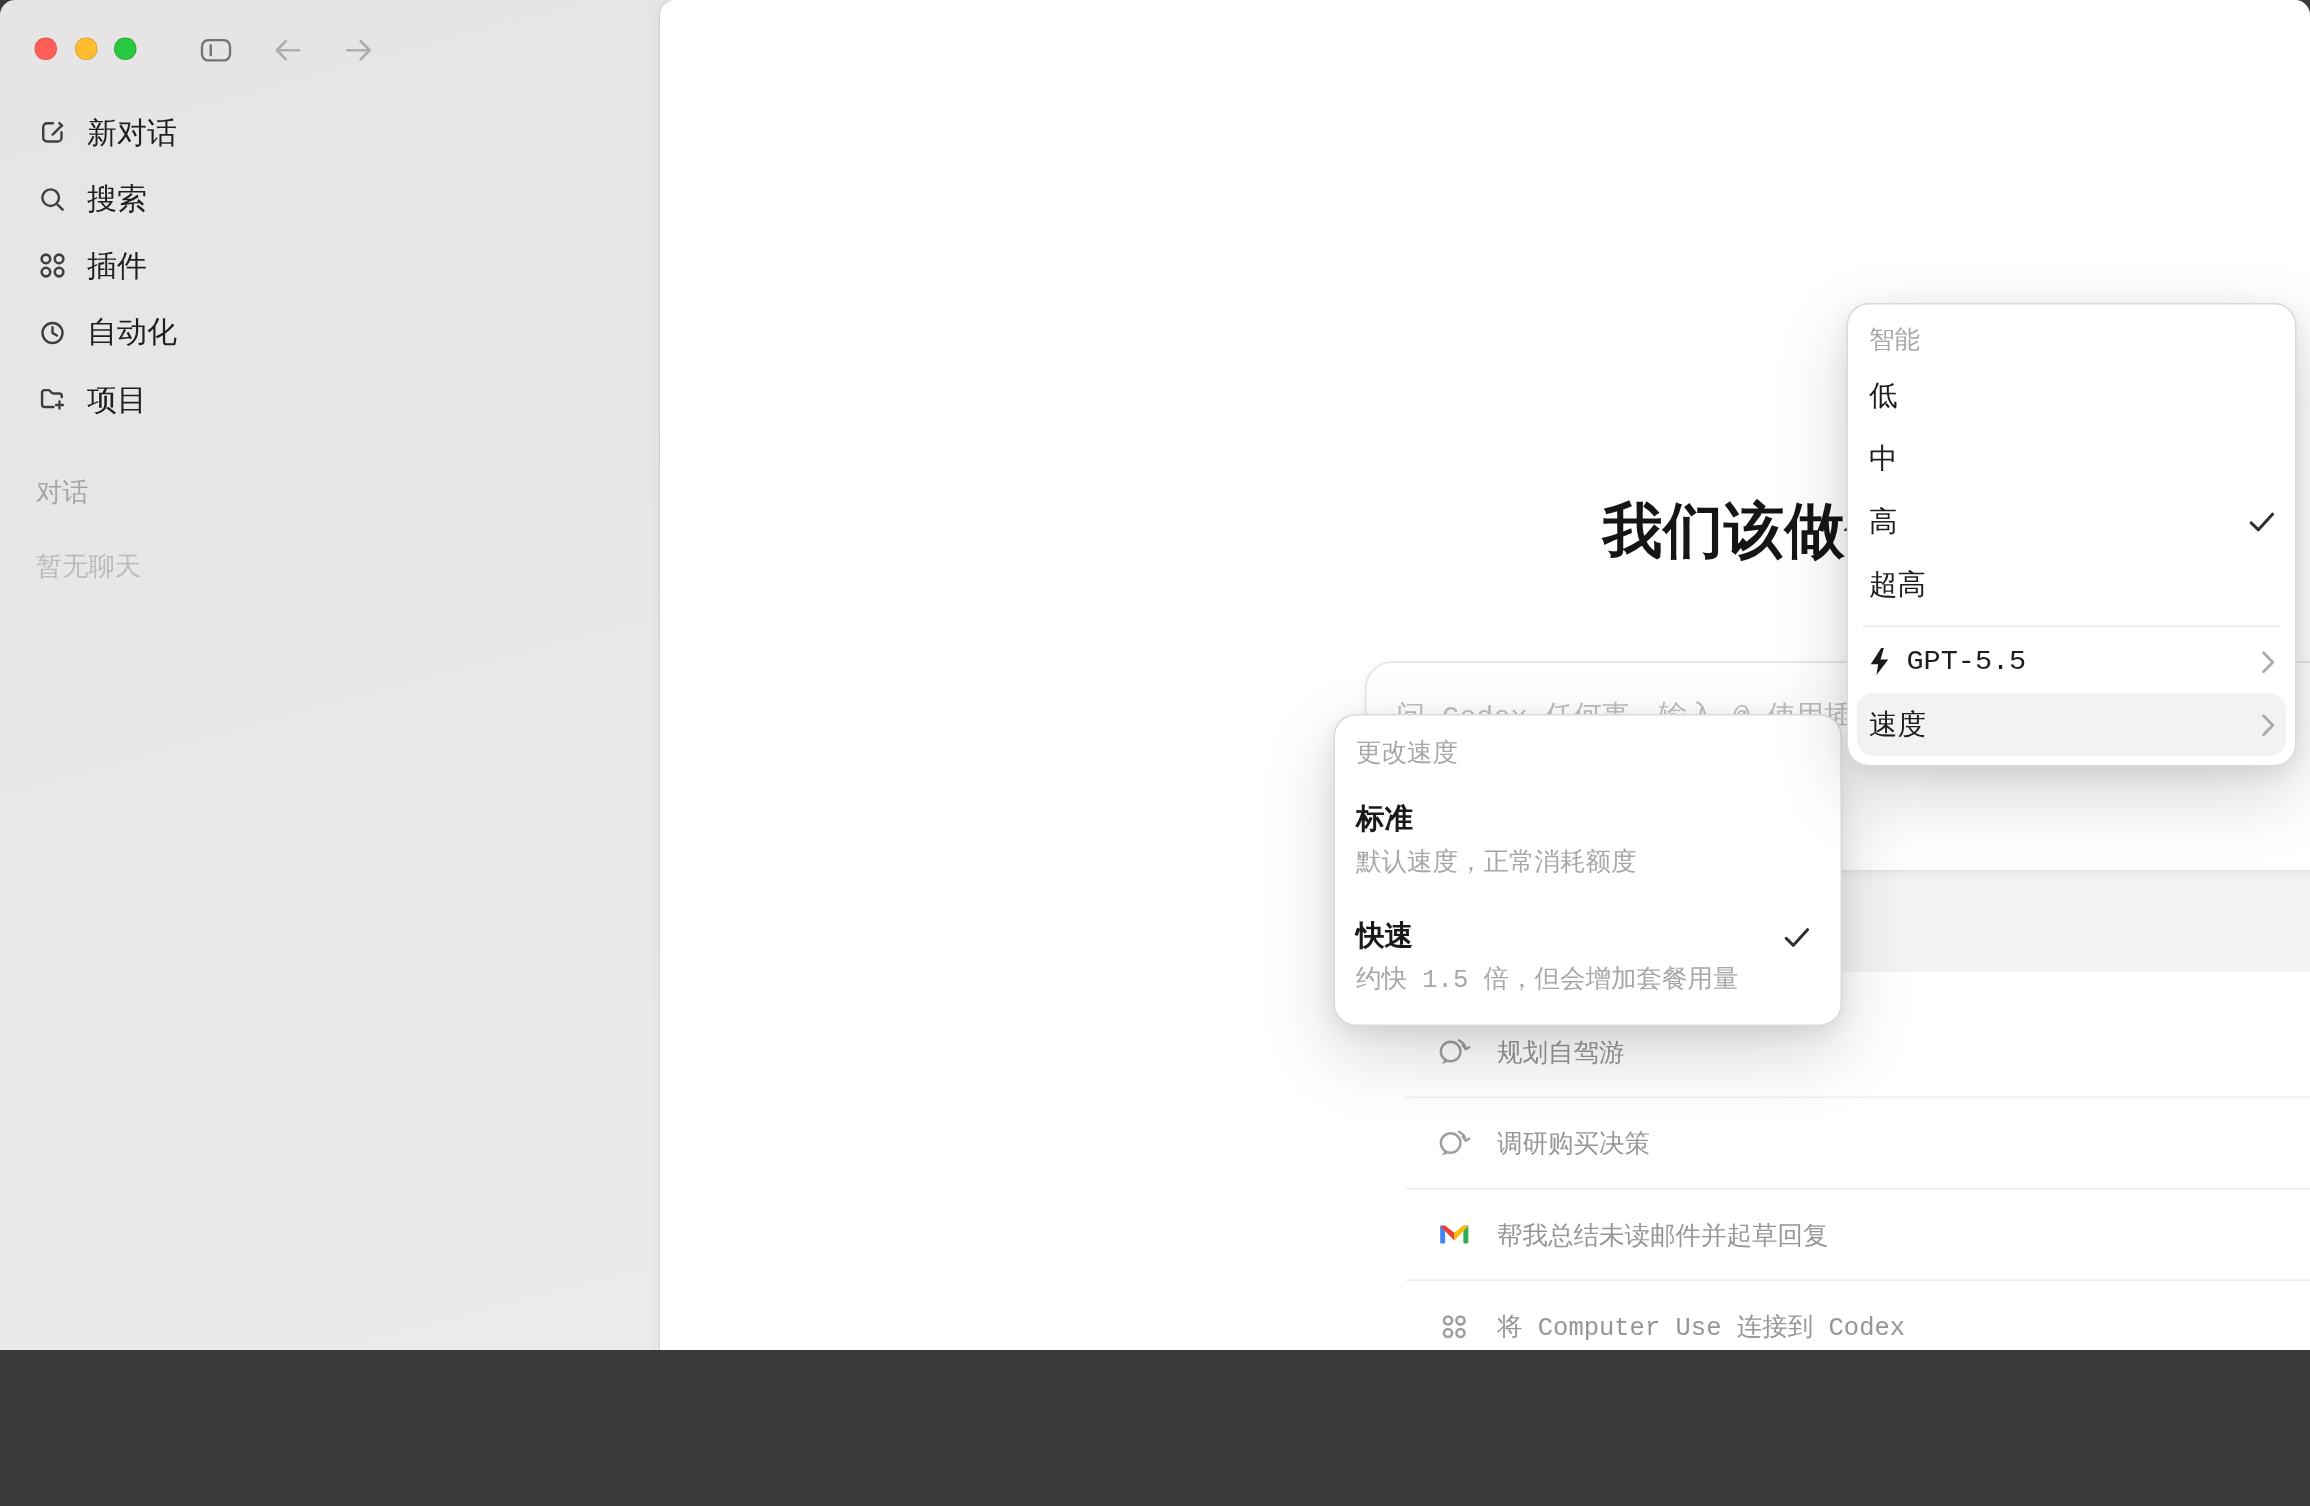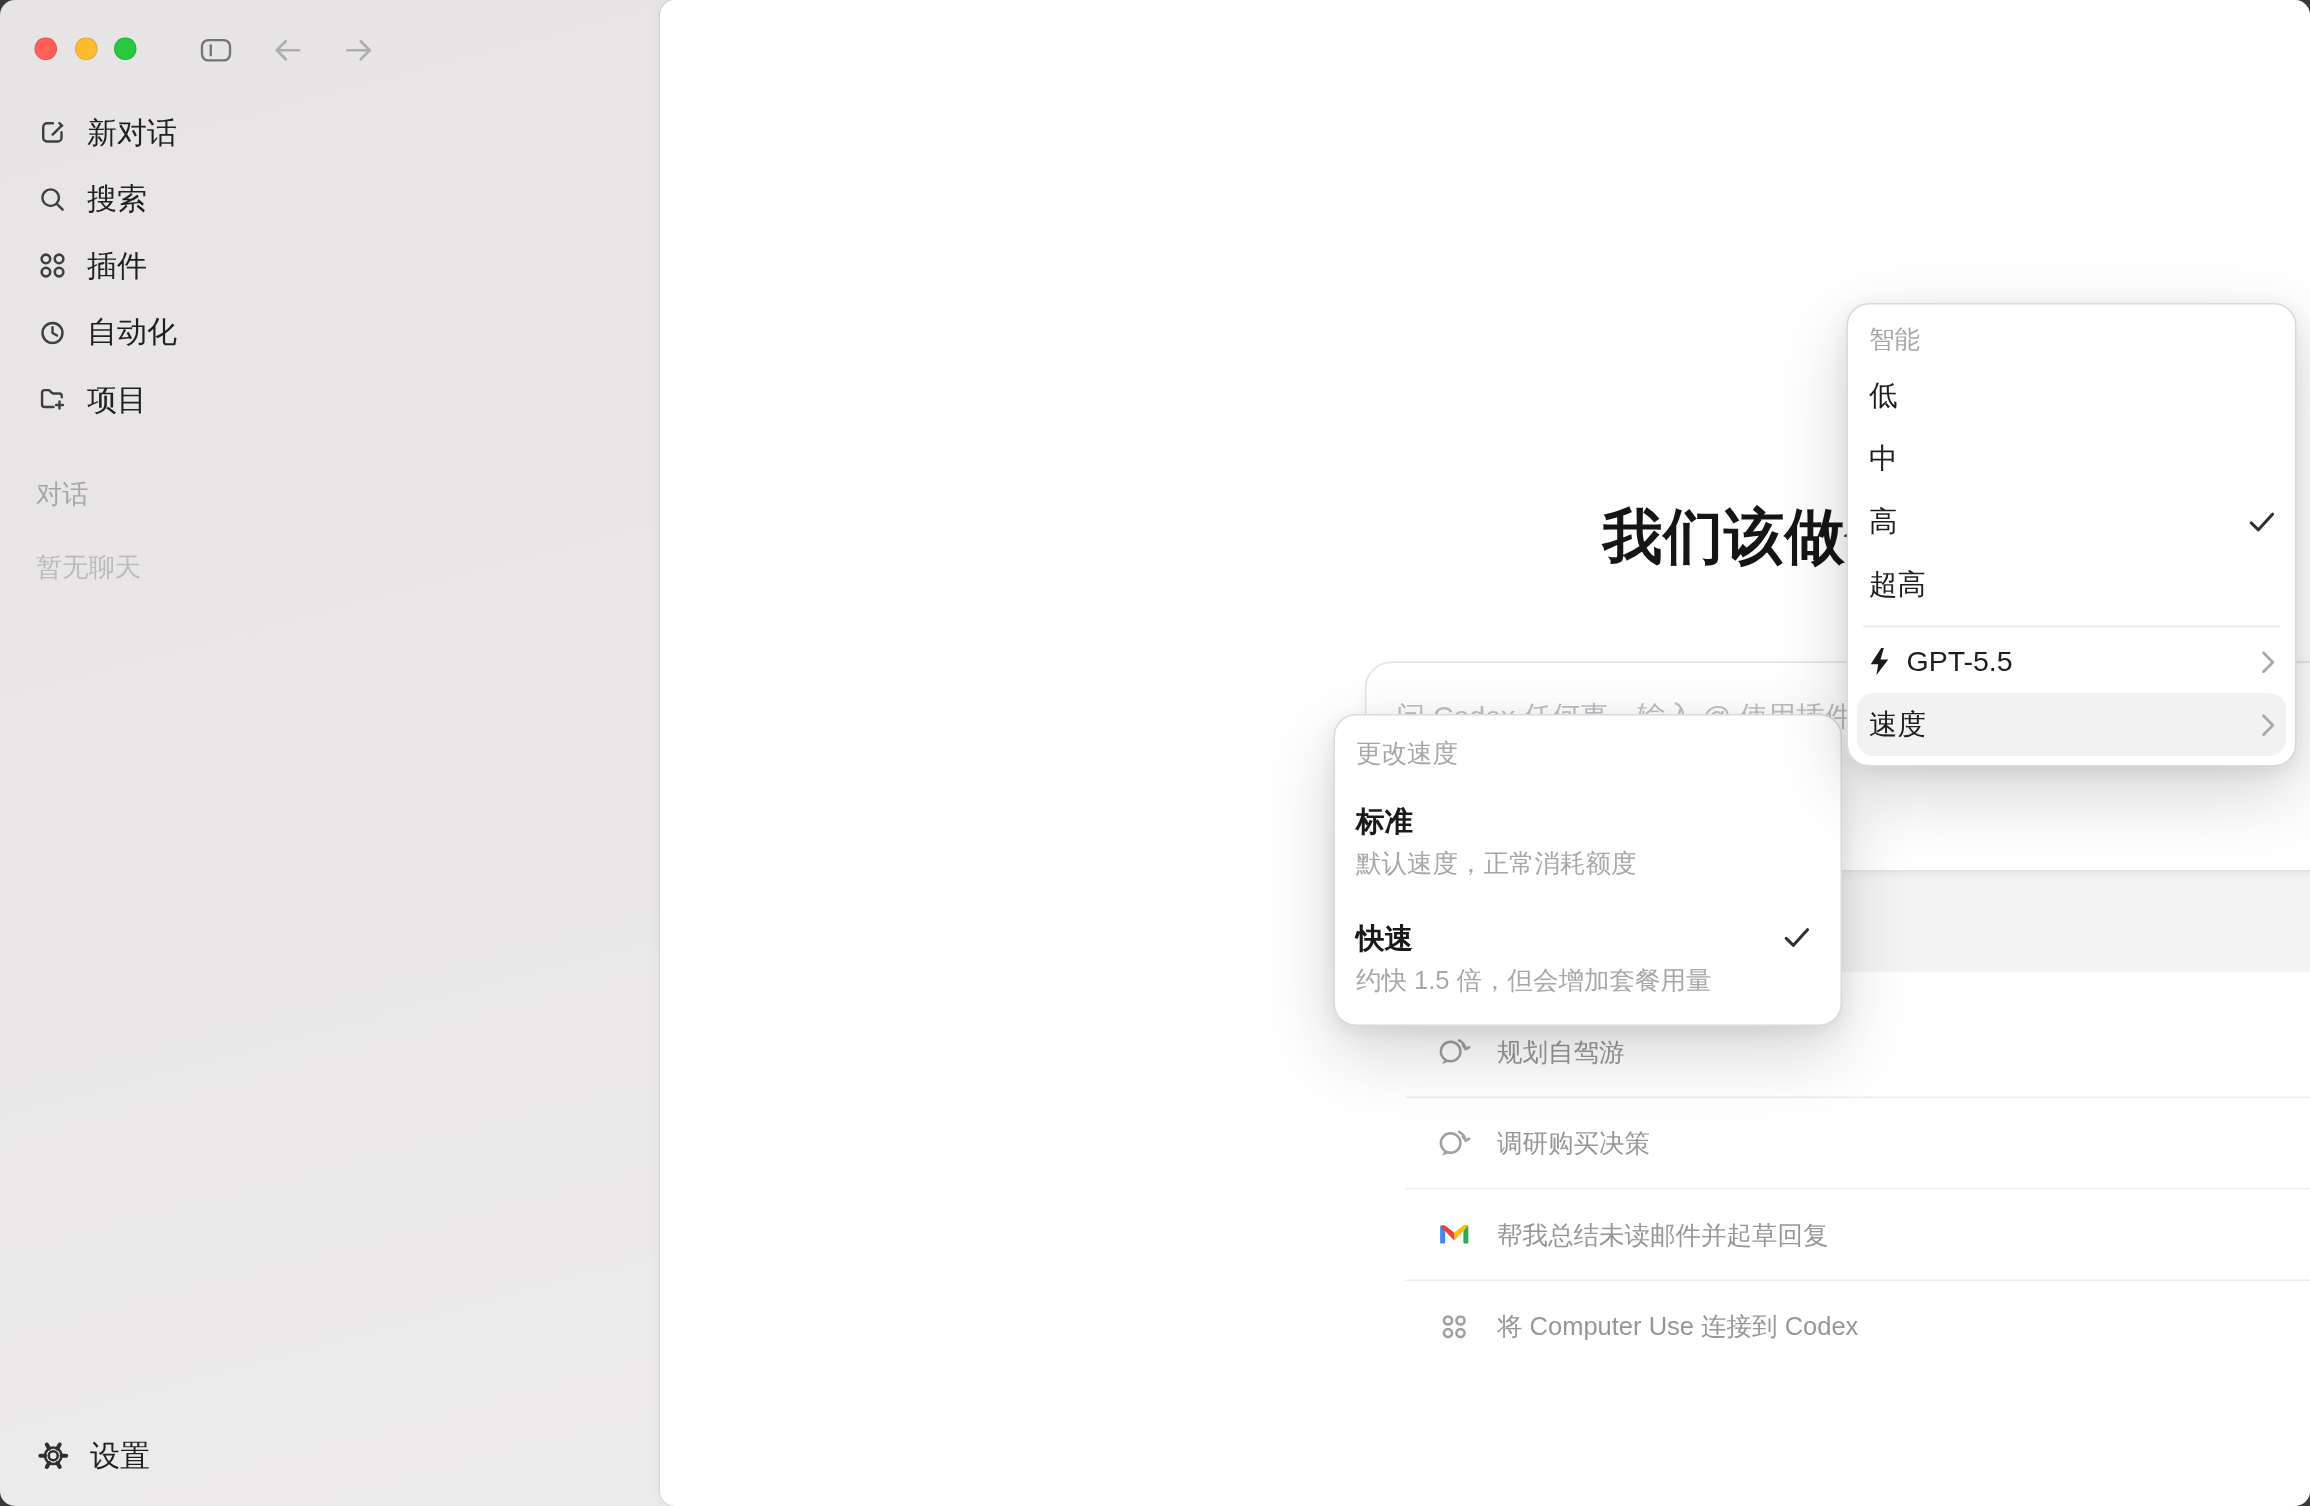--- a/index.html
+++ b/index.html
@@ -1,17 +1,17 @@
 <!DOCTYPE html>
 <html><head>
 <meta charset="utf-8">
 <style>
   html,body{margin:0;padding:0;}
   body{width:2310px;height:1506px;overflow:hidden;background:#39393b;font-family:"Liberation Sans","DejaVu Sans",sans-serif;}
-  .stage{position:relative;width:2310px;height:1506px;overflow:hidden;}
+  .stage{position:relative;width:2310px;height:1350px;overflow:hidden;font-family:Liberation Mono, monospace;}
   .screen{position:absolute;left:0;top:0;width:1540px;height:1004px;transform:scale(1.5);transform-origin:0 0;}
   .window{position:absolute;inset:0;border-radius:10px;overflow:hidden;
     background:linear-gradient(165deg,#e6e4e4 0%,#e9e7e7 45%,#efeeee 100%);}
   svg{display:block;}
   button{background:none;border:0;padding:0;margin:0;cursor:default;font-family:inherit;}
 
   
   .sidebar{position:absolute;left:0;top:0;width:440px;bottom:0;}
   .tl{position:absolute;top:25px;width:15px;height:15px;border-radius:50%;box-shadow:inset 0 0 0 0.5px rgba(0,0,0,.15);}
   .tl-close{left:23px;background:#ff5f57;}

